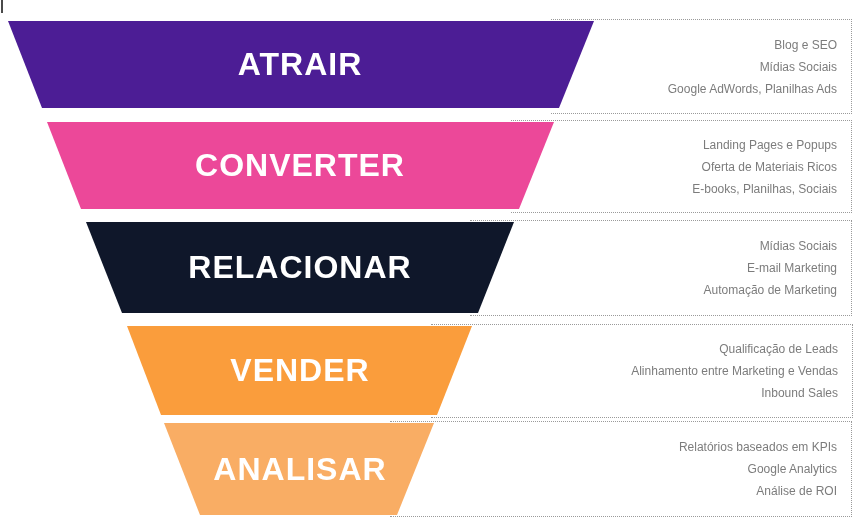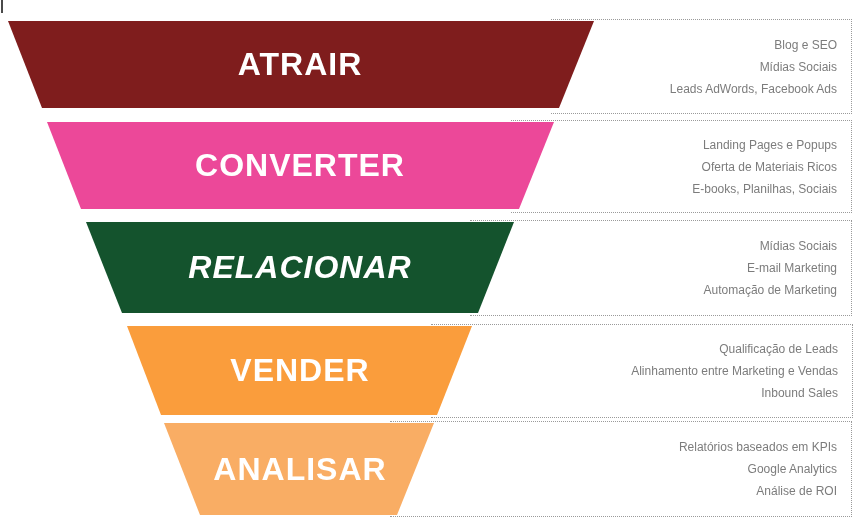--- a/index.html
+++ b/index.html
@@ -76,40 +76,40 @@
     z-index: 3;
   }
 </style>
 </head>
 <body>
 
 <div id="stage-canvas">
 
   <div class="stray"></div>
 
-  <div class="band band-0" style="background: #7f1d1d;">
+  <div class="band band-0" style="background: #4c1d95;">
     <span class="band-label">ATRAIR</span>
   </div>
   <div class="band band-1" style="background: #ec4899;">
     <span class="band-label">CONVERTER</span>
   </div>
-  <div class="band band-2" style="background: #14532d; font-style: italic;">
+  <div class="band band-2" style="background: #0f172a;">
     <span class="band-label">RELACIONAR</span>
   </div>
   <div class="band band-3" style="background: rgb(250, 157, 60);">
     <span class="band-label">VENDER</span>
   </div>
   <div class="band band-4" style="background: rgb(249, 173, 100);">
     <span class="band-label">ANALISAR</span>
   </div>
 
   <div class="note note-0">
     <div class="note-line">Blog e SEO</div>
     <div class="note-line">Mídias Sociais</div>
-    <div class="note-line">Leads AdWords, Facebook Ads</div>
+    <div class="note-line">Google AdWords, Planilhas Ads</div>
   </div>
   <div class="note note-1">
     <div class="note-line">Landing Pages e Popups</div>
     <div class="note-line">Oferta de Materiais Ricos</div>
     <div class="note-line">E-books, Planilhas, Sociais</div>
   </div>
   <div class="note note-2">
     <div class="note-line">Mídias Sociais</div>
     <div class="note-line">E-mail Marketing</div>
     <div class="note-line">Automação de Marketing</div>

